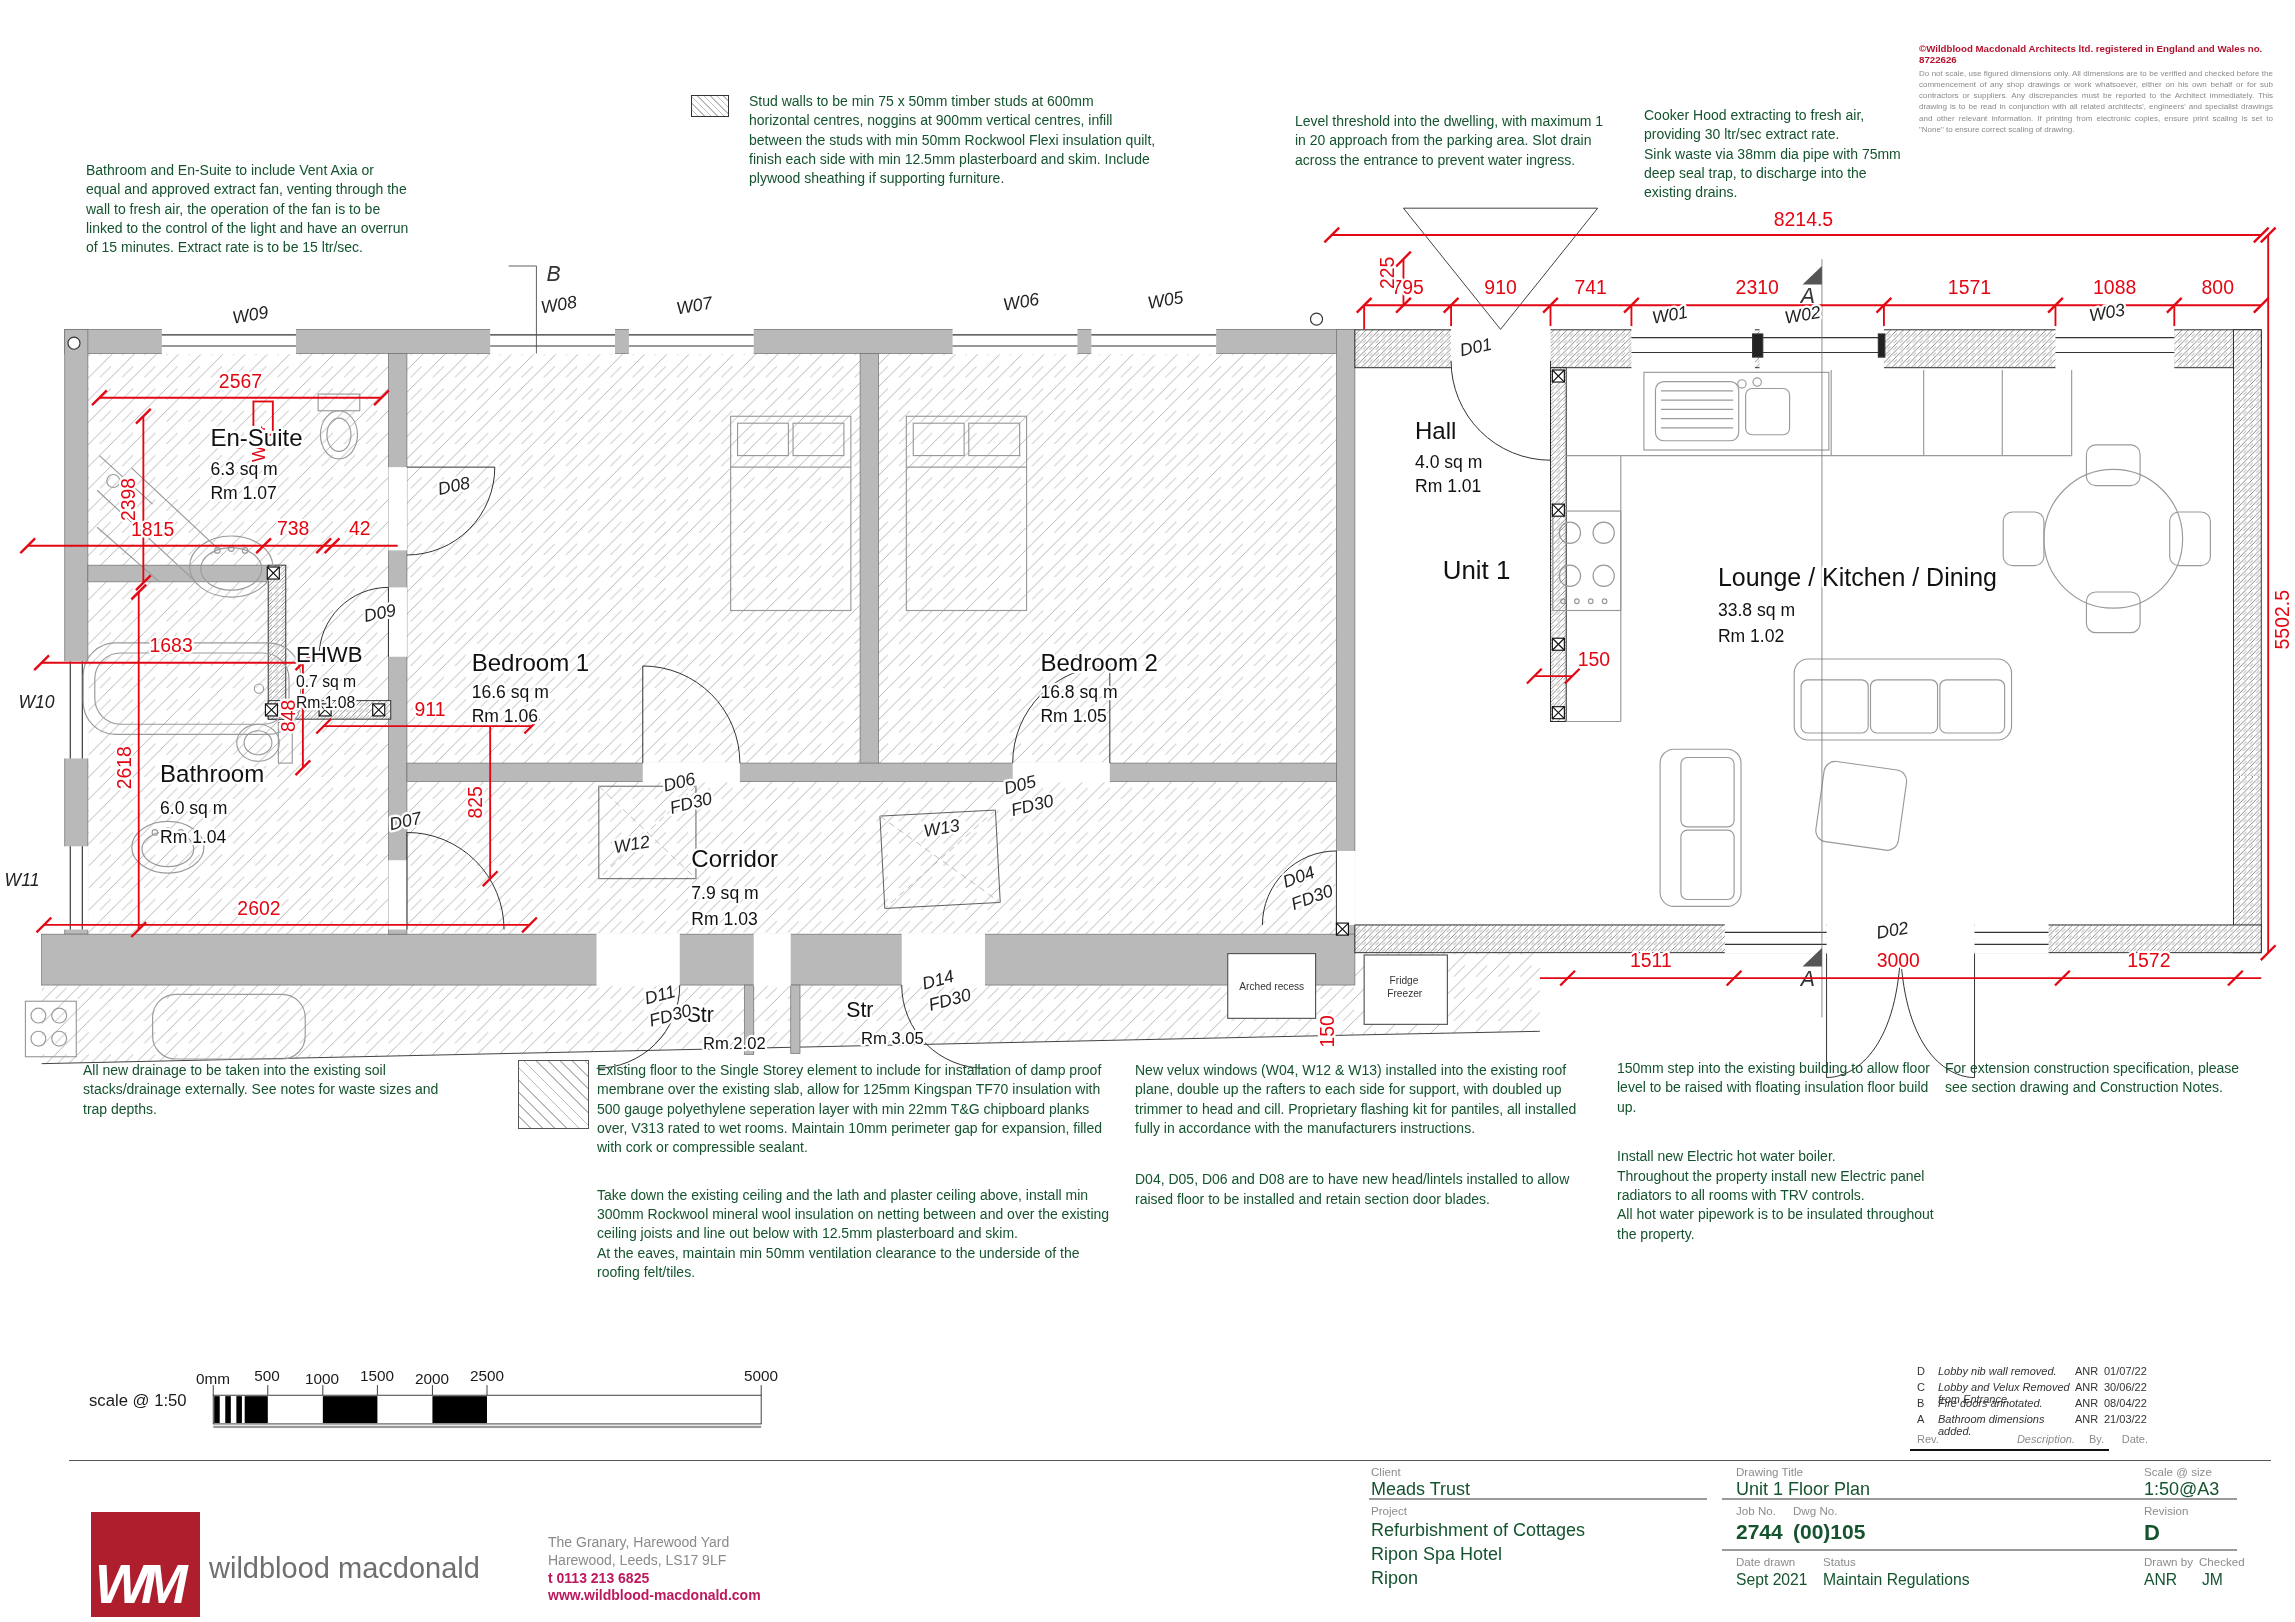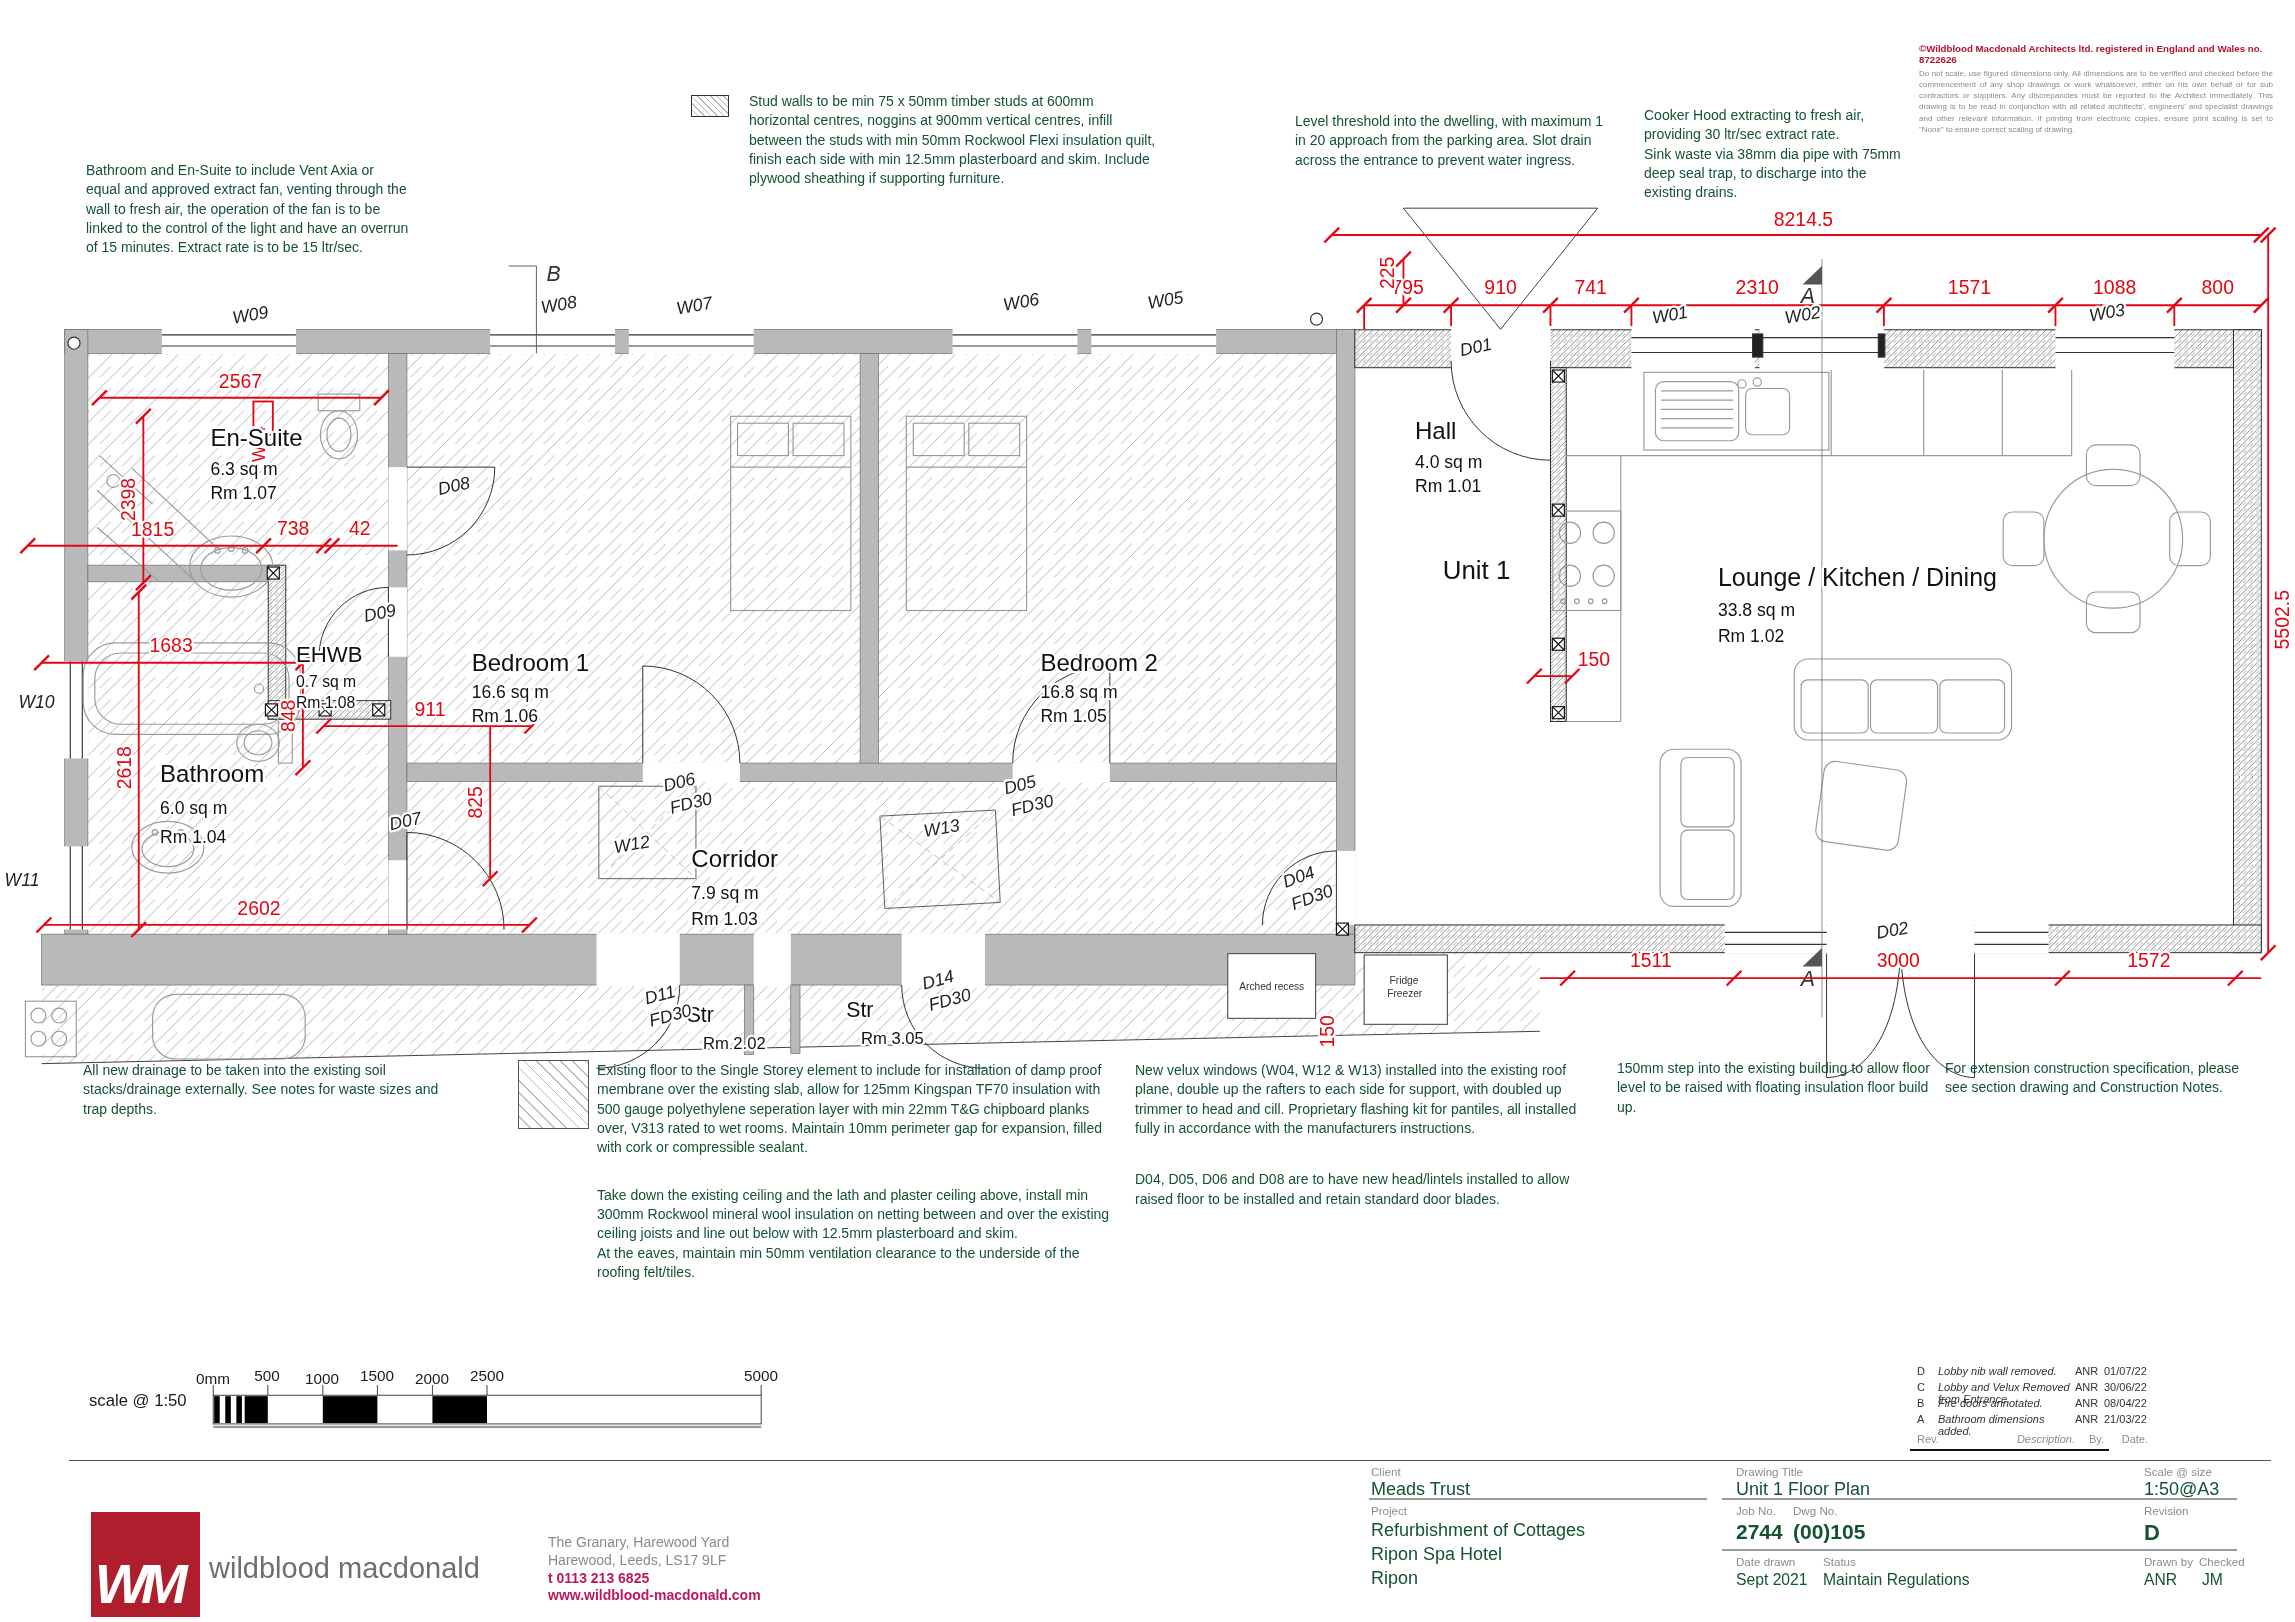--- a/index.html
+++ b/index.html
@@ -451,25 +451,28 @@
 
 <div class="abs" style="left:518px;top:1060px;width:69px;height:67px;border:0.7px solid #555;background:repeating-linear-gradient(45deg,#fff,#fff 7.4px,#bbb 7.4px,#bbb 8.6px);"></div>
 <div class="abs" style="left:597px;top:1061px;width:518px;">
   <p class="note" style="margin:0 0 28px 0;">Existing floor to the Single Storey element to include for installation of damp proof membrane over the existing slab, allow for 125mm Kingspan TF70 insulation with 500 gauge polyethylene seperation layer with min 22mm T&amp;G chipboard planks over, V313 rated to wet rooms.  Maintain 10mm perimeter gap for expansion, filled with cork or compressible sealant.</p>
   <p class="note pre" style="margin:0;">Take down the existing ceiling and the lath and plaster ceiling above, install min 300mm Rockwool mineral wool insulation on netting between and over the existing ceiling joists and line out below with 12.5mm plasterboard and skim.
 At the eaves, maintain min 50mm ventilation clearance to the underside of the roofing felt/tiles.</p>
 </div>
 
 <div class="abs" style="left:1135px;top:1061px;width:463px;">
   <p class="note" style="margin:0 0 32px 0;">New velux windows (W04, W12 &amp; W13) installed into the existing roof plane, double up the rafters to each side for support, with doubled up trimmer to head and cill. Proprietary flashing kit for pantiles, all installed fully in accordance with the manufacturers instructions.</p>
-  <p class="note" style="margin:0;">D04, D05, D06 and D08 are to have new head/lintels installed to allow raised floor to be installed and retain standard door blades.</p>
+  <p class="note" style="margin:0;">D04, D05, D06 and D08 are to have new head/lintels installed to allow raised floor to be installed and retain section door blades.</p>
 </div>
 
 <div class="abs" style="left:1617px;top:1059px;width:324px;">
   <p class="note" style="margin:0 0 30.5px 0;">150mm step into the existing building to allow floor level to be raised with floating insulation floor build up.</p>
+  <p class="note pre" style="margin:0;">Install new Electric  hot water boiler.
+Throughout the property install new Electric panel radiators to all rooms with TRV controls.
+All hot water pipework is to be insulated throughout the property.</p>
 </div>
 
 <div class="abs note" style="left:1945px;top:1059px;width:315px;">For extension construction specification, please see section drawing and Construction Notes.</div>
 
 <div>
   <div class="abs" style="left:89px;top:1391px;font-size:16.7px;">scale @ 1:50</div>
   <div class="sb-tick-label" style="left:213px;top:1370px;">0mm</div>
   <div class="sb-tick-label" style="left:267px;top:1367px;">500</div>
   <div class="sb-tick-label" style="left:322px;top:1370px;">1000</div>
   <div class="sb-tick-label" style="left:377px;top:1367px;">1500</div>

